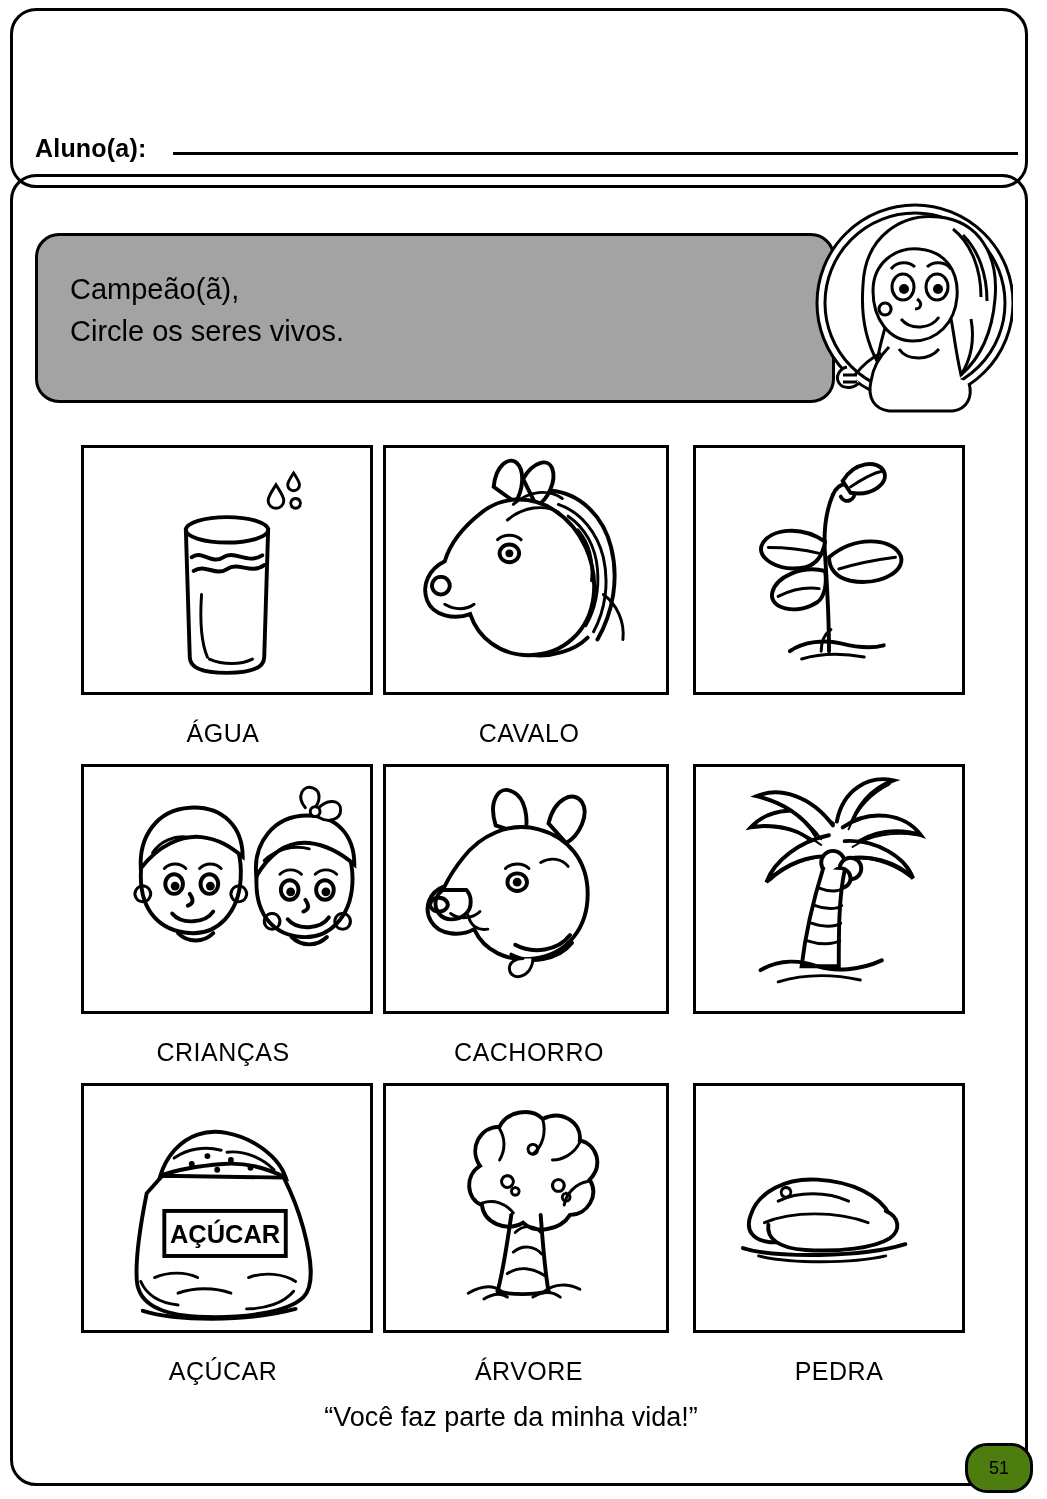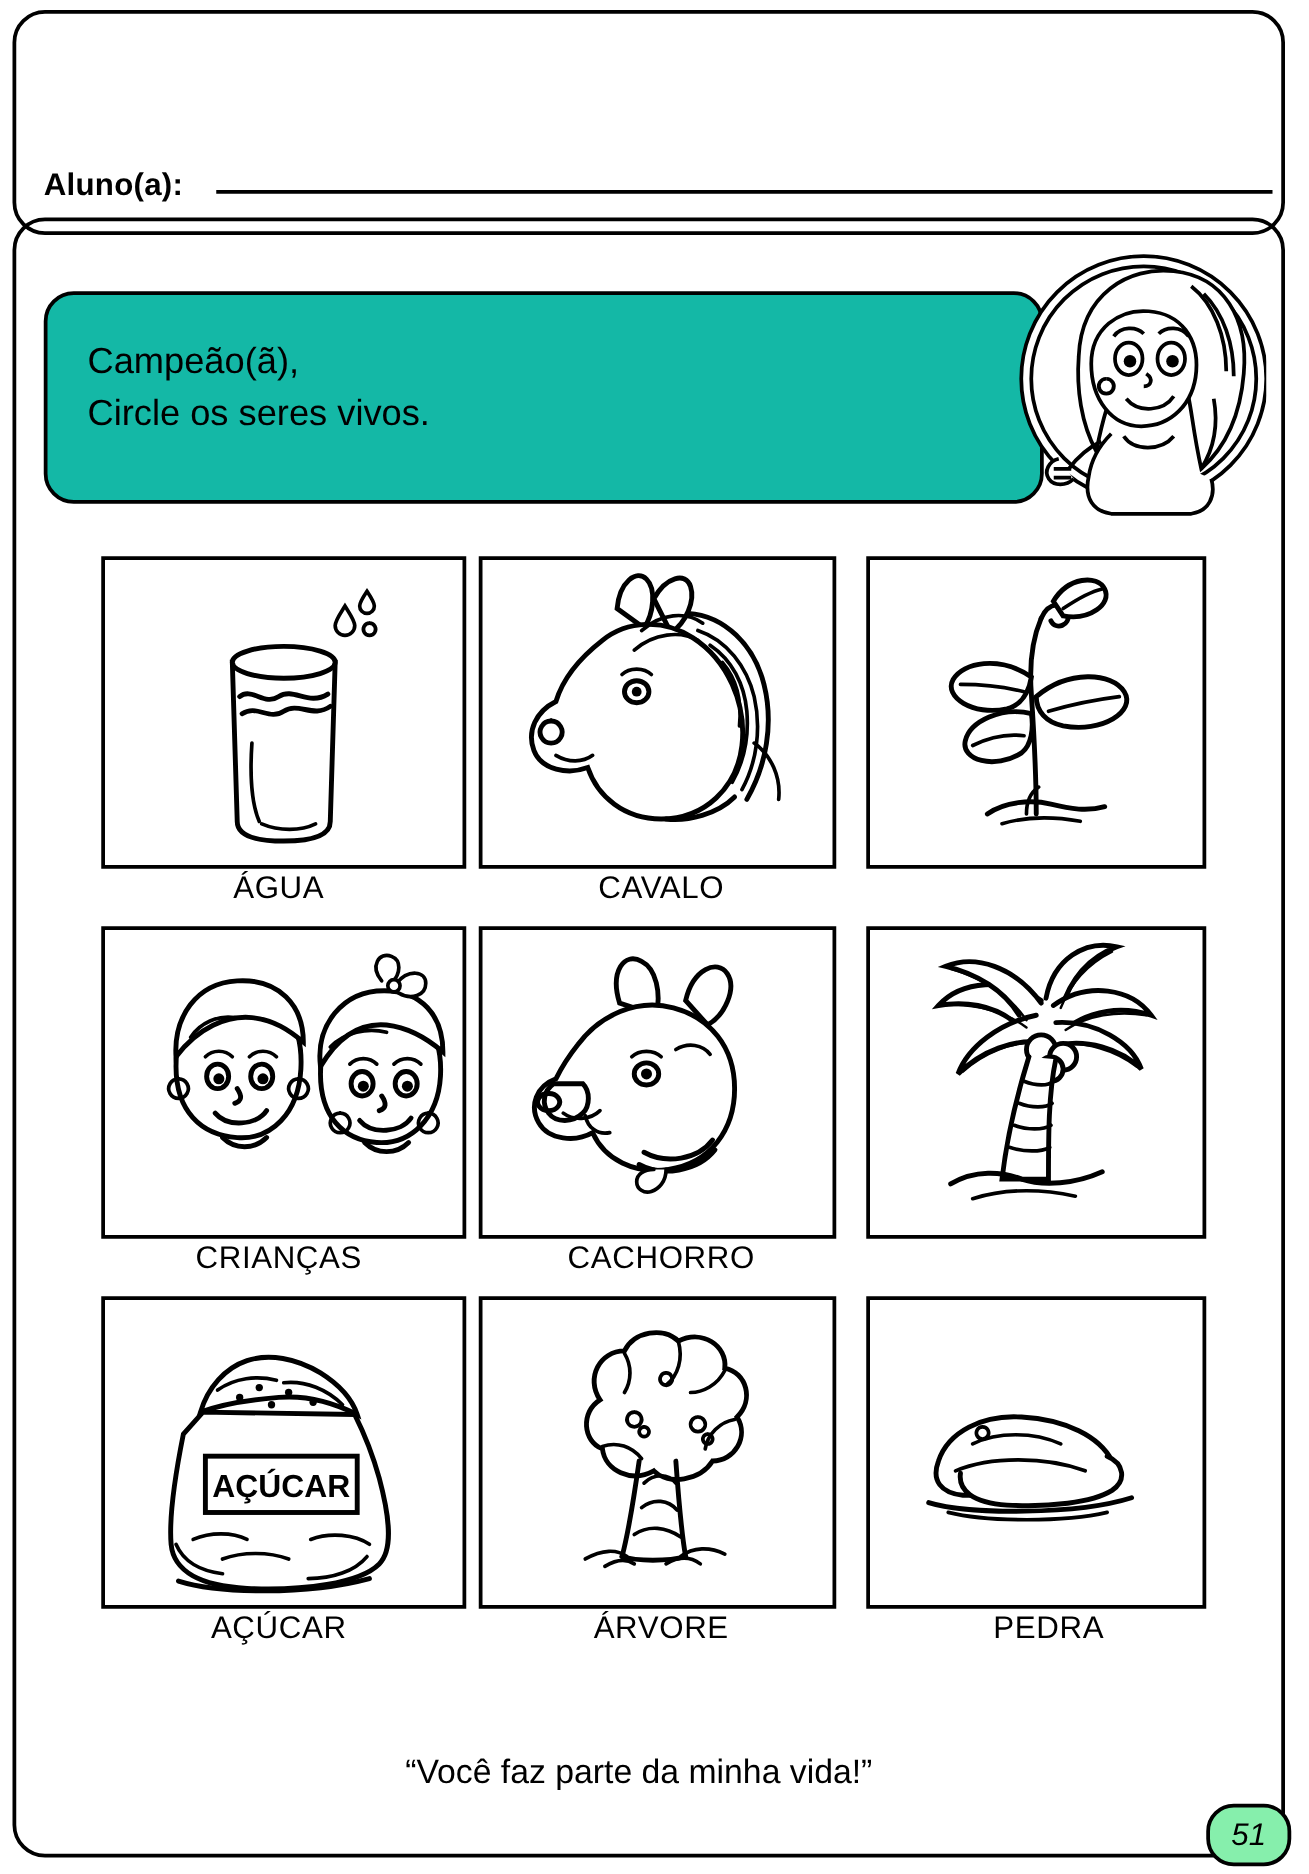--- a/index.html
+++ b/index.html
@@ -63,21 +63,21 @@
   
   .balloon {
     position: absolute;
     left: 22px;
     top: 56px;
     width: 800px;
     height: 170px;
     border: 3px solid #000;
     border-radius: 24px;
     box-sizing: border-box;
-    background: #14b8a6;
+    background: #a3a3a3;
     z-index: 2;
   }
   .balloon-text {
     position: absolute;
     left: 32px;
     top: 32px;
     font-size: 29px;
     line-height: 1.45;
     white-space: pre-line;
   }
@@ -114,21 +114,21 @@
     margin: 0 auto;
     display: flex;
     align-items: center;
     justify-content: center;
     background: #fff;
   }
   .cell-frame svg { display: block; }
   .cell-label {
     text-align: center;
     font-size: 25px;
-    margin-top: 1px;
+    margin-top: 24px;
     letter-spacing: .5px;
   }
 
   
   .col1 .cell-frame { width: 292px; margin-left: 16px; }
   .col2 .cell-frame { width: 286px; margin-left: 8px; }
   .col3 .cell-frame { width: 272px; margin-left: 8px; }
   .col1 .cell-label { margin-left: 16px; }
   .col2 .cell-label { margin-left: 8px; }
   .col3 .cell-label { margin-left: 8px; }
@@ -148,23 +148,22 @@
     position: absolute;
     right: 14px;
     bottom: 6px;
     width: 62px;
     height: 44px;
     border: 3px solid #000;
     border-radius: 22px;
     display: flex;
     align-items: center;
     justify-content: center;
-    font-size: 25px;
-    background: #86efac;
-    font-style: italic;
+    font-size: 18px;
+    background: #4d7c0f;
   }
 </style>
 </head>
 <body>
 
 <div class="page">
 
   <div class="name-box">
     <div class="name-label">Aluno(a):</div>
     <div class="name-rule"></div>

